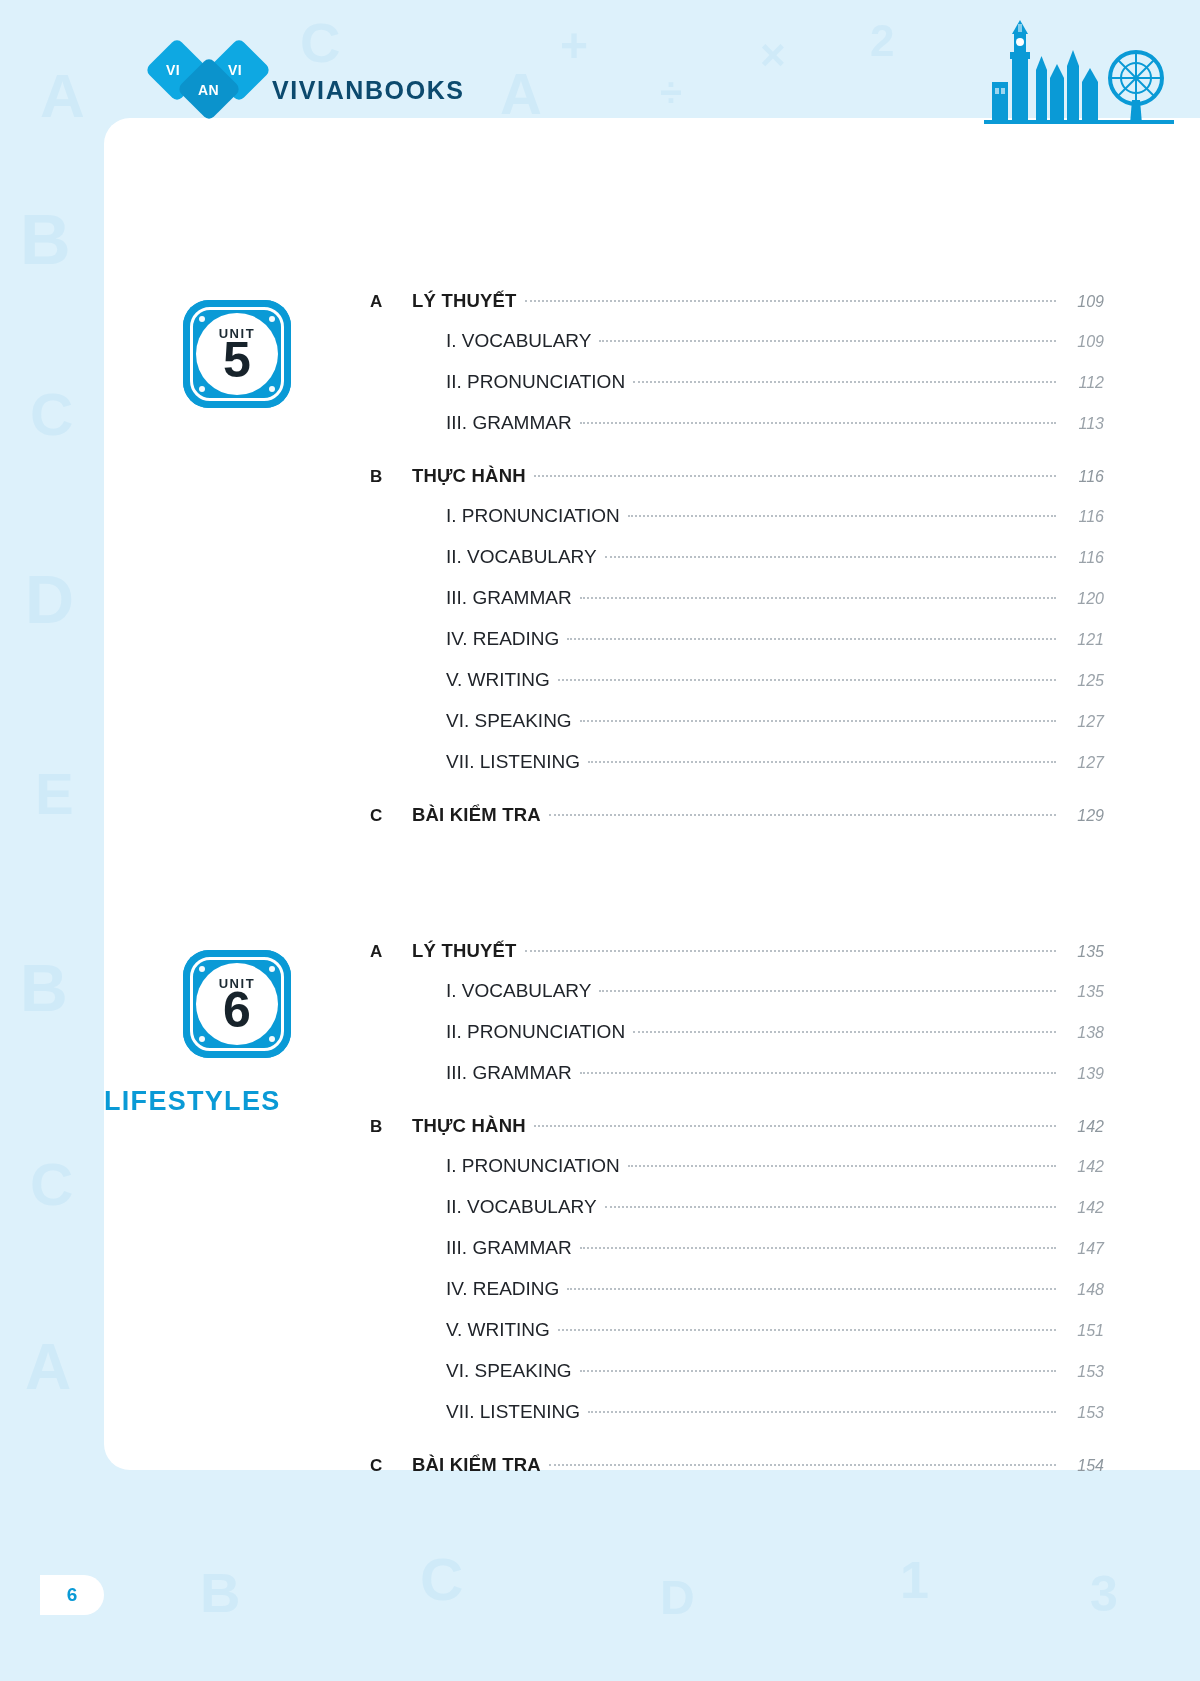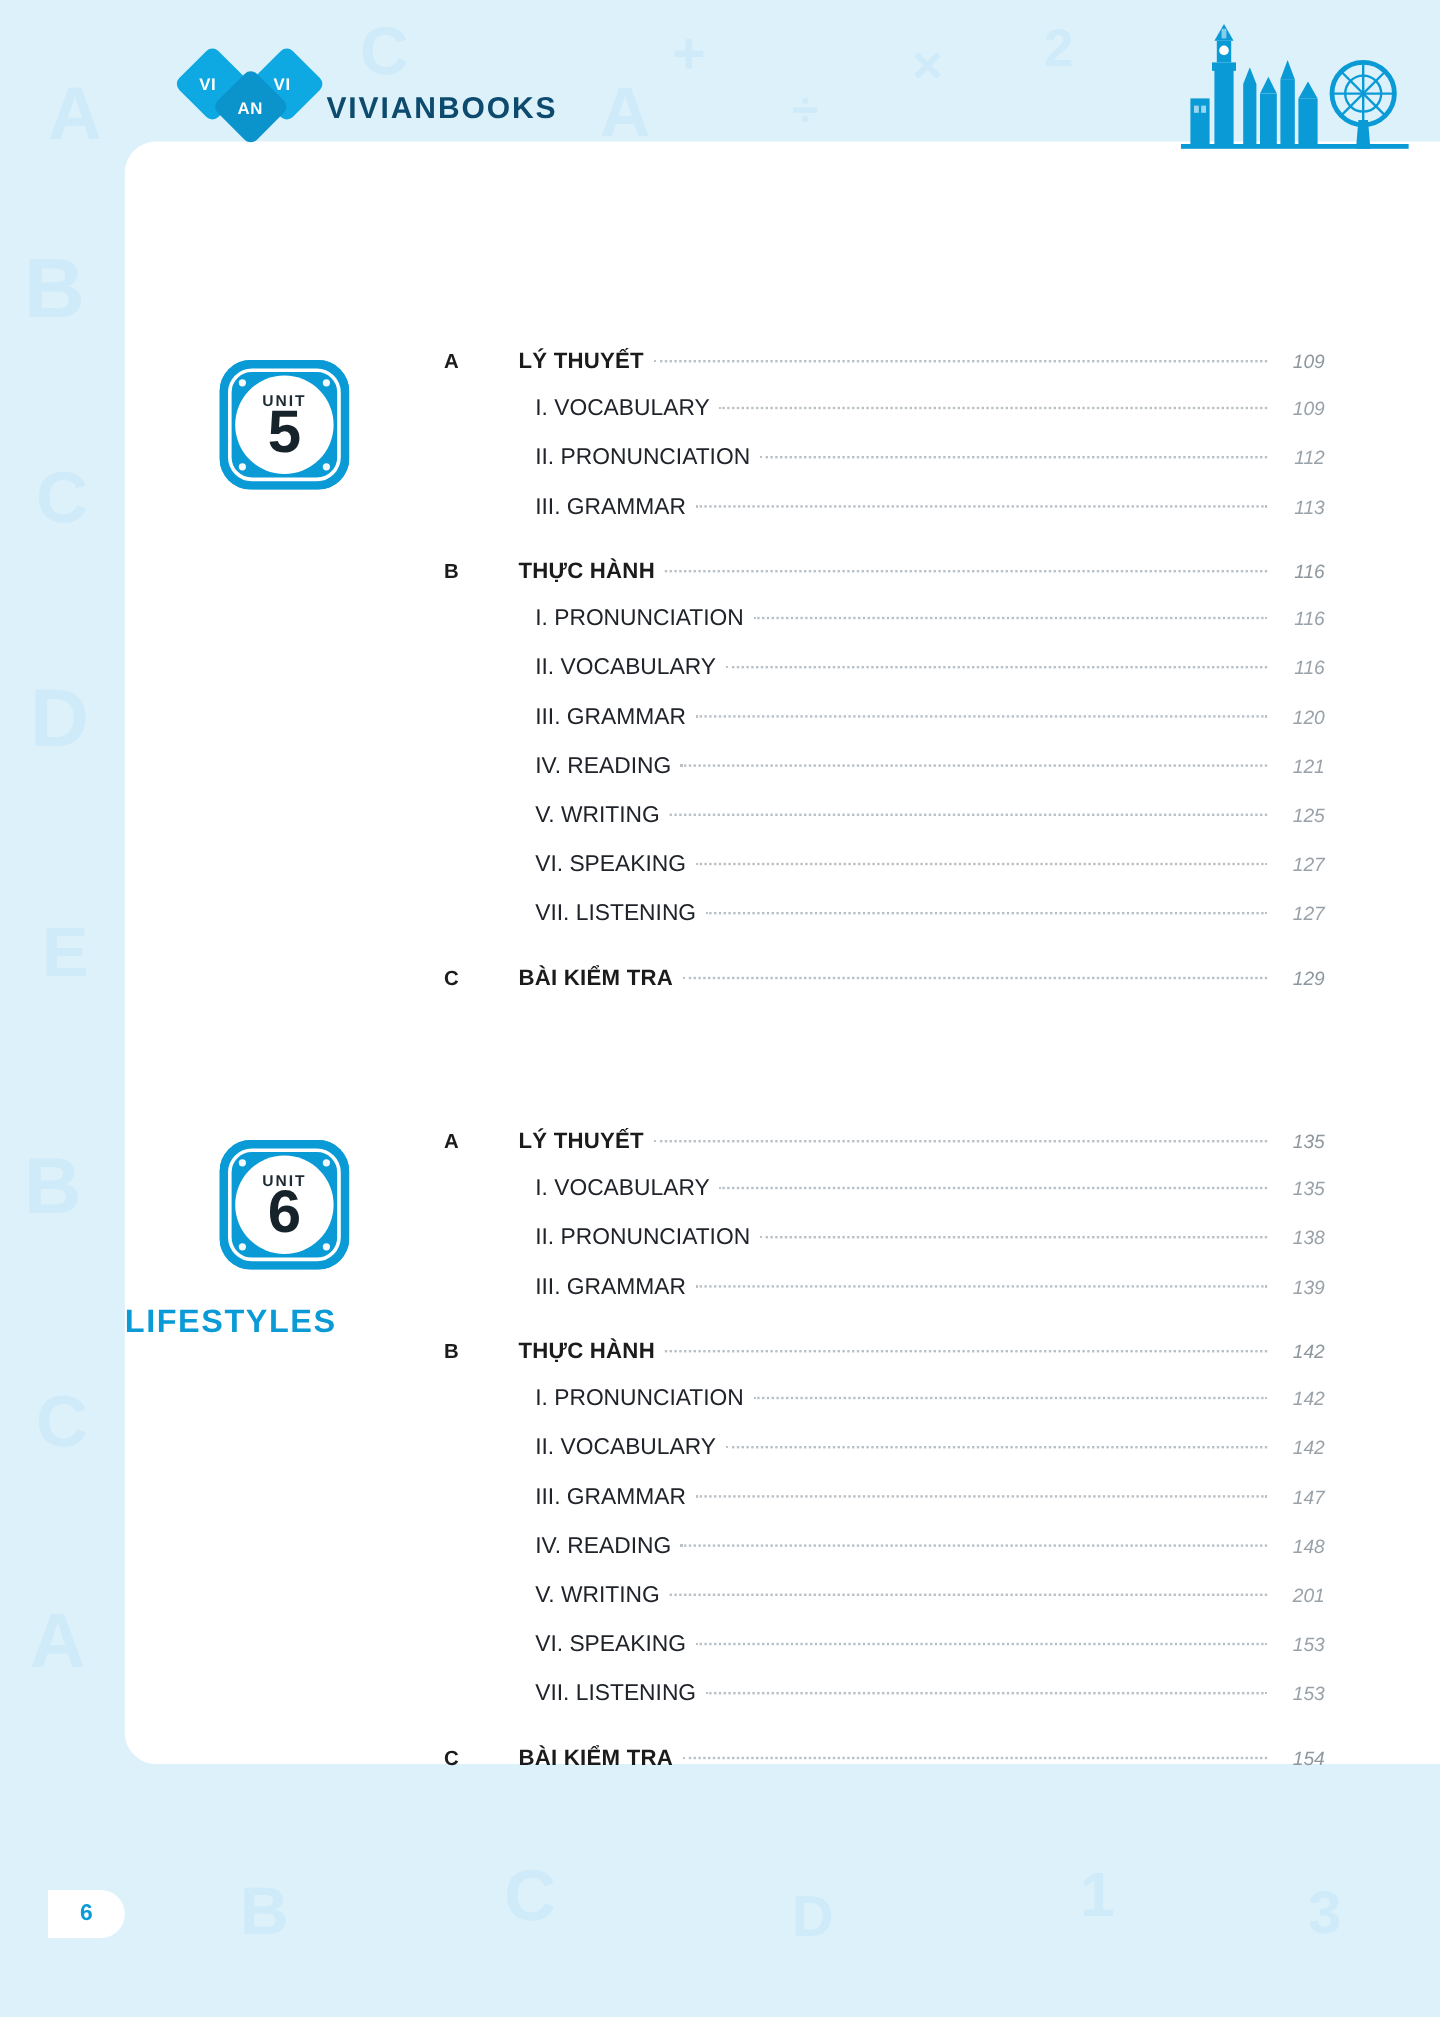--- a/index.html
+++ b/index.html
@@ -185,21 +185,20 @@
   }
   .row .txt {
     font-size: 19px;
     color: #1b1b1b;
     white-space: nowrap;
   }
   .row.main .txt {
     font-weight: bold;
     font-size: 18.5px;
     letter-spacing: .2px;
-    margin-left: 20px;
   }
   .row.sub { height: 41px; }
   .row.sub .letter { flex: 0 0 42px; }
   .row.sub .txt {
     padding-left: 34px;
     font-size: 19px;
     color: #20242a;
   }
   .dots {
     flex: 1;
@@ -486,21 +485,21 @@
       <div class="row sub">
         <span class="letter"></span>
         <span class="txt">IV. READING</span>
         <span class="dots"></span>
         <span class="pg">148</span>
       </div>
       <div class="row sub">
         <span class="letter"></span>
         <span class="txt">V. WRITING</span>
         <span class="dots"></span>
-        <span class="pg">201</span>
+        <span class="pg">151</span>
       </div>
       <div class="row sub">
         <span class="letter"></span>
         <span class="txt">VI. SPEAKING</span>
         <span class="dots"></span>
         <span class="pg">153</span>
       </div>
       <div class="row sub">
         <span class="letter"></span>
         <span class="txt">VII. LISTENING</span>

